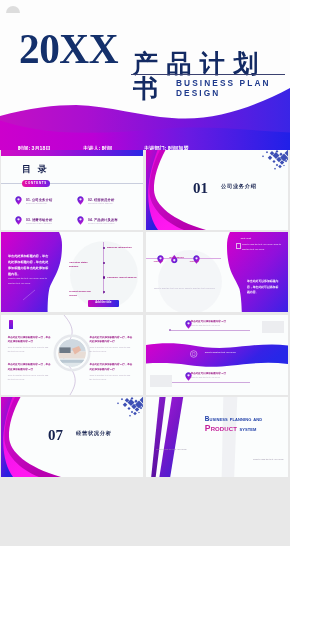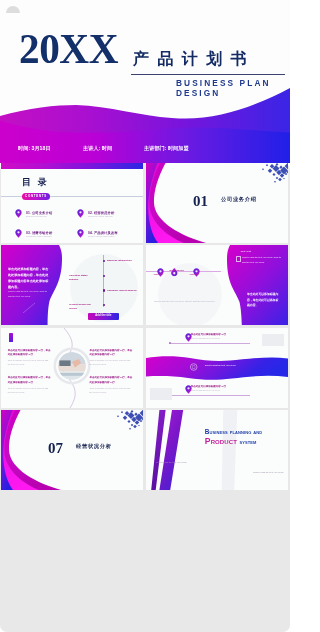--- a/index.html
+++ b/index.html
@@ -3,31 +3,31 @@
 <meta charset="utf-8">
 <style>
   html,body{margin:0;padding:0;}
   body{width:290px;height:632px;background:#ffffff;font-family:"Liberation Sans",sans-serif;overflow:hidden;}
   .page{position:relative;width:290px;height:632px;background:#fff;}
   
   .cover{position:relative;width:290px;height:163px;background:#fdfdfd;overflow:hidden;}
   .wm{position:absolute;left:3px;top:3px;width:50px;height:14px;z-index:9;}
   .cover-year{position:absolute;left:19px;top:27px;font-family:"Liberation Serif",serif;font-weight:bold;
     font-size:43px;color:#14306b;letter-spacing:-0.5px;line-height:1;transform:scaleX(0.96);transform-origin:left top;}
-  .cover-cn{position:absolute;left:133px;top:51px;font-size:16px;font-weight:bold;color:#132a63;letter-spacing:8.4px;line-height:1;}
+  .cover-cn{position:absolute;left:133px;top:51px;font-size:25px;font-weight:bold;color:#132a63;letter-spacing:8.4px;line-height:1;}
   .cover-rule{position:absolute;left:131px;top:74px;width:154px;height:1.4px;background:#3b4170;}
   .cover-en{position:absolute;left:131px;top:77.5px;font-size:8.3px;font-weight:bold;color:#1f3a8c;letter-spacing:2.1px;margin-left:45px;}
   .cover-waves{position:absolute;left:0;bottom:0;width:290px;height:78px;}
   .meta{position:absolute;top:146px;left:0;width:290px;color:#fff;font-size:5.2px;font-weight:bold;line-height:1;}
   .meta span{position:absolute;top:0;white-space:nowrap;}
   .m1{left:18px;}
   .m2{left:83px;}
   .m3{left:144px;}
   
-  .grid{position:absolute;left:0;top:163px;width:290px;height:469px;background:#e8e8e8;border-radius:7px;}
+  .grid{position:absolute;left:0;top:150px;width:290px;height:396px;background:#e8e8e8;}
   .slide{position:absolute;width:142px;height:80px;background:#fbfdfd;overflow:hidden;}
   .c0{left:1px;} .c1{left:146px;}
   .r0{top:0px;} .r1{top:82.4px;} .r2{top:164.8px;}
   .r3{top:247.2px;}
   .slide svg{position:absolute;left:0;top:0;width:142px;height:80px;}
   
   .toc-bar{position:absolute;left:0;top:0;width:142px;height:6px;
     background:linear-gradient(90deg,#cf0dc6 0%,#b50fd2 28%,#7d15dd 62%,#2b27e4 100%);}
   .toc-title{position:absolute;left:21px;top:15.3px;font-size:9px;font-weight:bold;color:#101b4a;letter-spacing:2.3px;
     font-family:"Liberation Serif",serif;line-height:1;}

